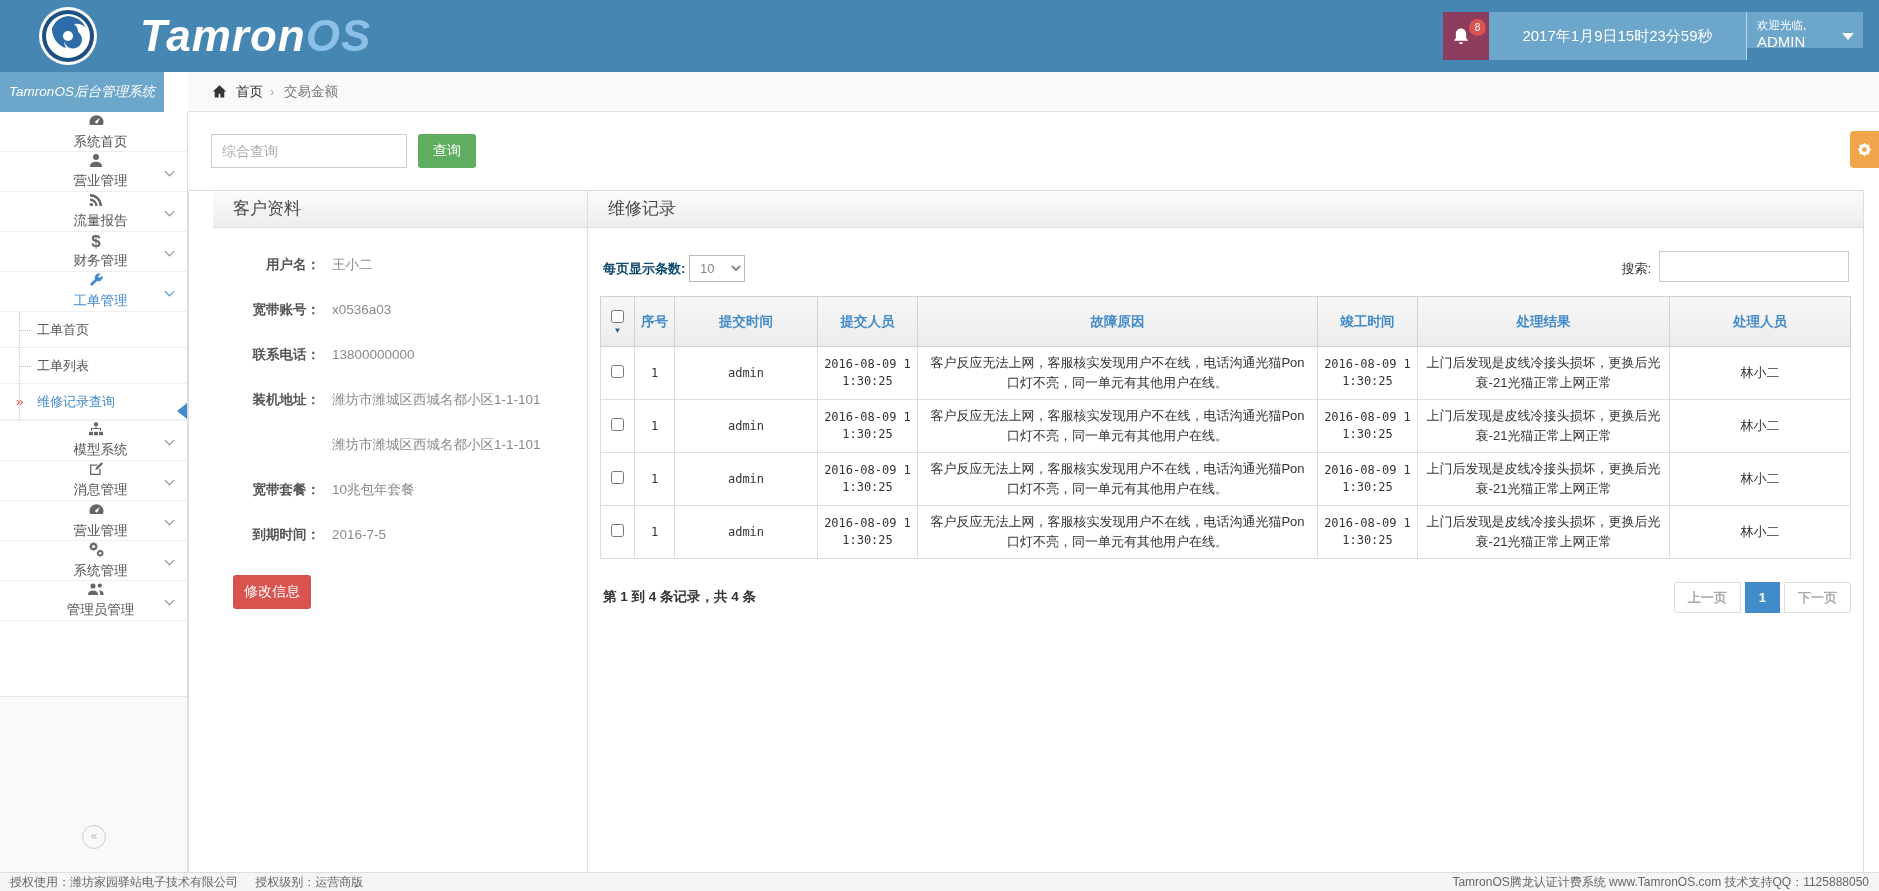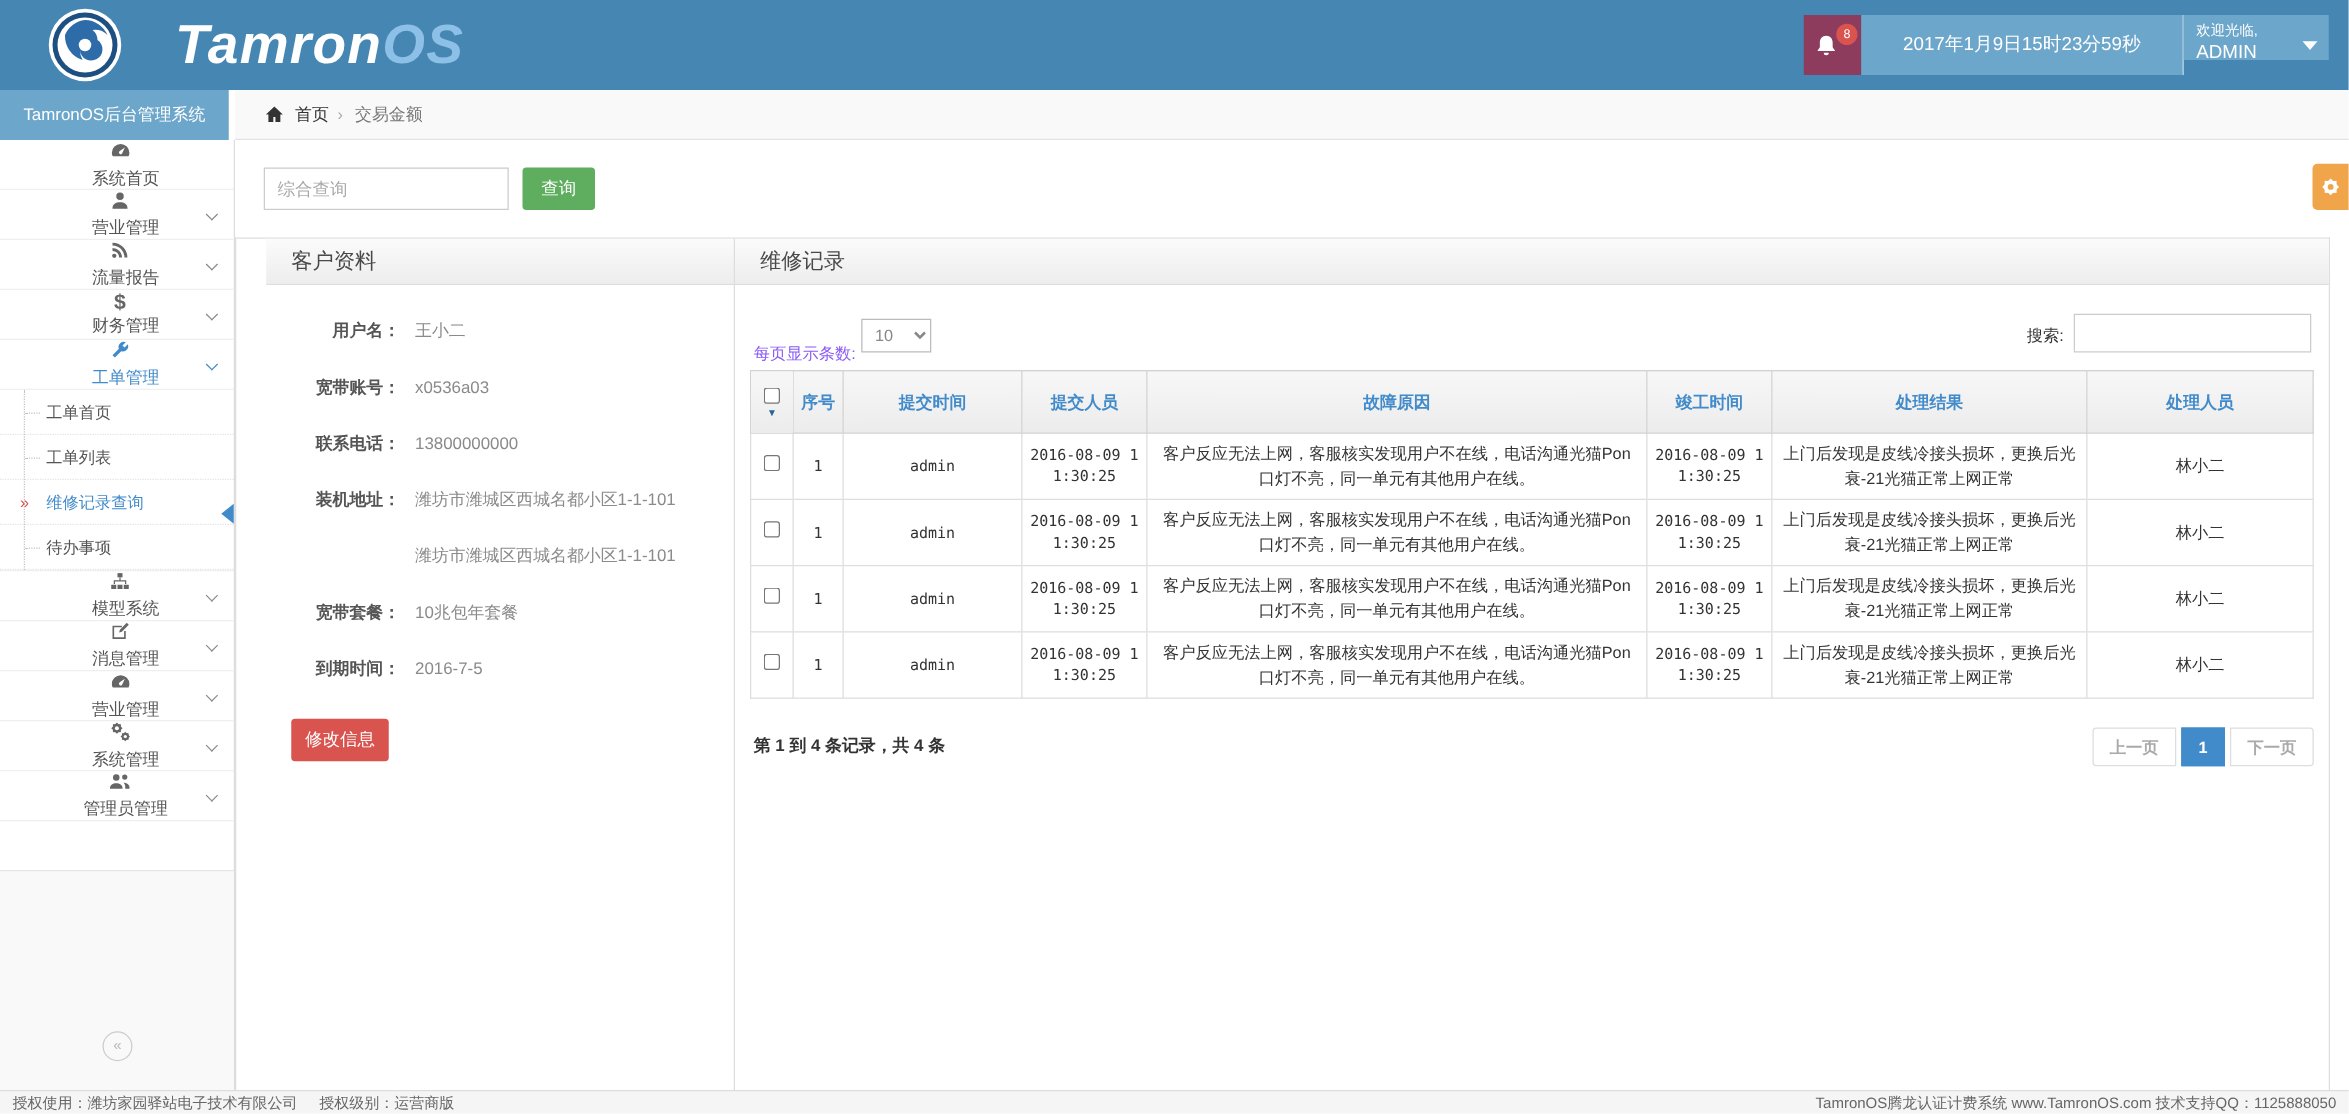--- a/index.html
+++ b/index.html
@@ -21,22 +21,22 @@
               border-right:1px solid rgba(255,255,255,.55); }
   .hdr-user { position:absolute; left:1747px; top:12px; width:116px; height:36px; background:#6ca6ca;
               color:#fff; padding:6px 10px; cursor:pointer; }
   .hdr-user .welcome { font-size:11.5px; line-height:14px; }
   .hdr-user .uname { font-size:15px; line-height:20px; }
   .hdr-user .caret { position:absolute; right:9px; top:21px; width:0; height:0;
                      border-left:6px solid transparent; border-right:6px solid transparent;
                      border-top:7px solid #fff; }
 
   
-  .brand-band { position:absolute; left:0; top:72px; width:183px; height:40px; background:#6ca6ca;
-                color:#fff; font-size:13.5px; text-align:center; line-height:40px; }
+  .brand-band { position:absolute; left:0; top:72px; width:164px; height:40px; background:#6ca6ca;
+                color:#fff; font-size:13.5px; text-align:center; line-height:40px;font-style:italic; }
   .crumb-bar { position:absolute; left:188px; top:72px; width:1691px; height:40px;
                background:#f9f9f9; border-bottom:1px solid #e3e3e3; }
   .crumb-bar .home-ic { position:absolute; left:24px; top:12px; color:#333; }
   .crumb-home { position:absolute; left:48px; top:0; line-height:39px; font-size:13.5px; color:#333; cursor:pointer; }
   .crumb-sep  { position:absolute; left:82px; top:0; line-height:39px; font-size:13px; color:#aaa; }
   .crumb-cur  { position:absolute; left:96px; top:0; line-height:39px; font-size:13.5px; color:#777; }
 
   
   .sidebar { position:absolute; left:0; top:112px; width:188px; height:760px; background:#fff;
              border-right:1px solid #ddd; }
@@ -88,21 +88,21 @@
 
   
   .crow { display:flex; margin-bottom:27px; }
   .clabel { width:107px; text-align:right; font-size:13.5px; font-weight:bold; color:#555; line-height:18px; }
   .cval { padding-left:12px; font-size:13.5px; color:#8a8a8a; line-height:18px; max-width:240px; }
   .edit-btn { margin-left:20px; margin-top:4px; width:78px; height:34px; background:#d9534f; color:#fff;
               border:none; border-radius:3px; font-size:14px; cursor:pointer; }
 
   
   .controls { position:relative; height:42px; }
-  .psize-lbl { position:absolute; left:3px; top:20px; font-size:13px; color:#8b5cf6; }
+  .psize-lbl { position:absolute; left:3px; top:6px; font-size:13px; color:#0c4a6e;font-weight:bold; }
   .psize-sel { position:absolute; left:89px; top:1px; width:56px; height:27px; border:1px solid #bbb;
                font-size:13px; color:#888; background:#fff; padding-left:6px; }
   .search-lbl { position:absolute; right:200px; top:6px; font-size:13px; color:#333; }
   .search-inp { position:absolute; right:2px; top:-3px; width:190px; height:31px; border:1px solid #ccc; padding:0 8px;
                 font-size:13px; font-family:"Liberation Sans",sans-serif; }
 
   
   table.rec { width:100%; border-collapse:collapse; table-layout:fixed; }
   .rec th { height:50px; background:linear-gradient(#f7f7f7,#ececec); border:1px solid #d2d2d2;
             color:#428bca; font-size:13.5px; font-weight:bold; text-align:center; cursor:pointer; }
@@ -217,21 +217,20 @@
         </svg>
     </span>
     <span class="lbl">工单管理</span>
     <span class="chev"></span>
   </div>
 
   <div class="submenu">
     <div class="subitem">工单首页</div>
     <div class="subitem">工单列表</div>
     <div class="subitem active"><span class="arr">»</span><span>维修记录查询</span></div>
-    <div class="subitem">待办事项</div>
   </div>
 
   <div class="sitem">
     <span class="ic">
       <svg width="16" height="16" viewBox="0 0 16 16" fill="currentColor">
           <rect x="6" y="1.5" width="4" height="3.4"></rect>
           <rect x="1" y="10.8" width="4" height="3.4"></rect>
           <rect x="6" y="10.8" width="4" height="3.4"></rect>
           <rect x="11" y="10.8" width="4" height="3.4"></rect>
           <path d="M7.5 4.9h1v2.2H13v3h-1V8.1H4v2h-1v-3h4.5z"></path>

